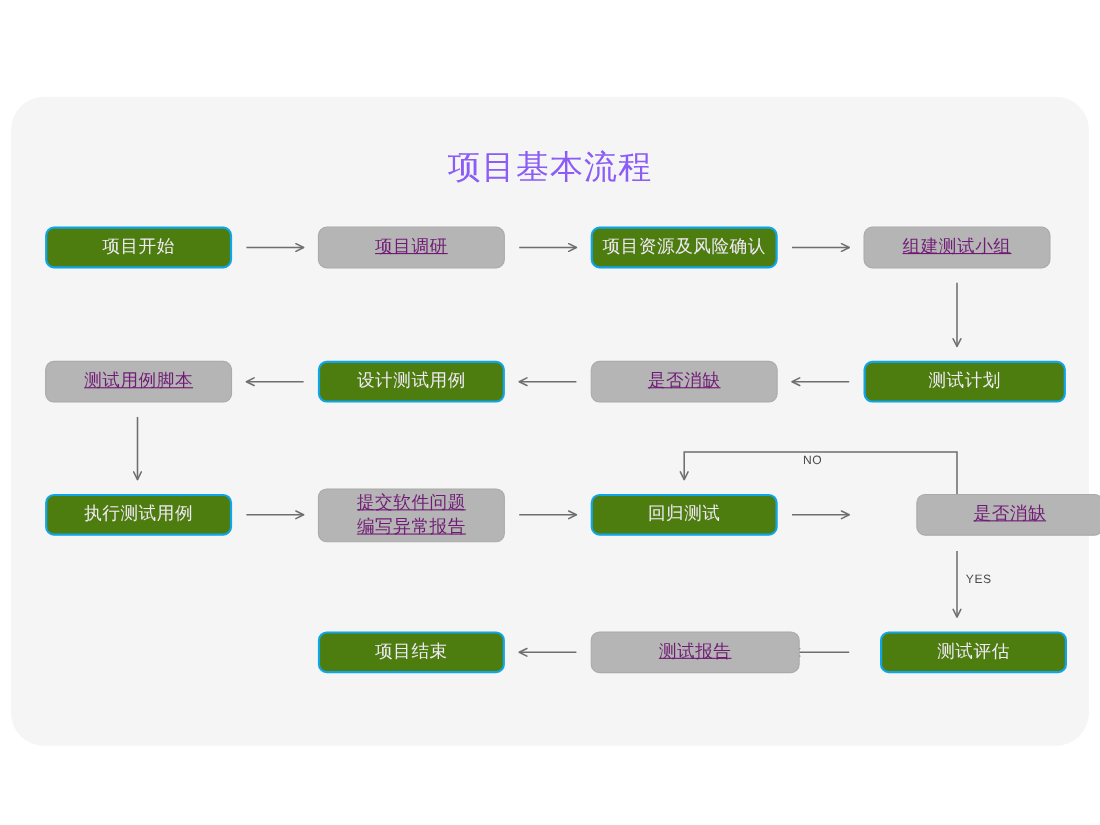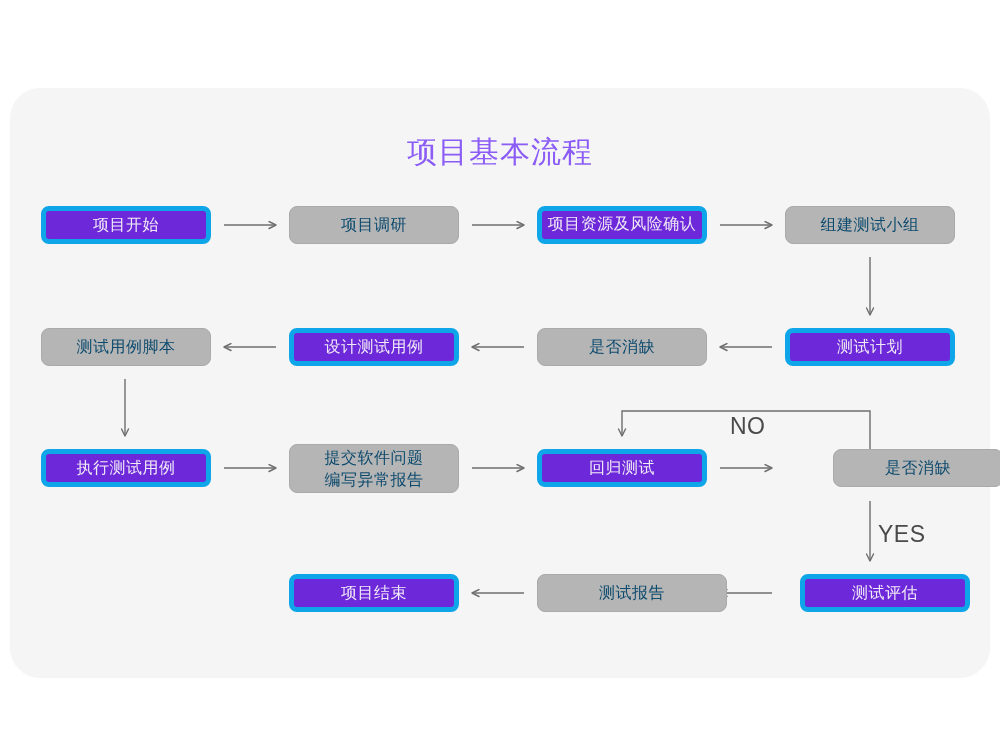--- a/index.html
+++ b/index.html
@@ -45,40 +45,41 @@
     display: flex;
     align-items: center;
     justify-content: center;
     text-align: center;
     font-size: 16px;
     line-height: 22px;
     letter-spacing: 0.5px;
     user-select: none;
   }
   .node.purple {
-    background: #6d28d9;
-    border: 5px solid #0ea5e9;
+    background: #4d7c0f;
+    border: 2px solid #0ea5e9;
     color: #f0e9f6;
   }
   .node.gray {
     background: #b5b5b5;
     border: 1px solid #aaaaaa;
-    color: #0c4a6e;
+    color: #701a75;
+    text-decoration: underline;
   }
   .svg-layer {
     position: absolute;
     left: 0;
     top: 0;
     width: 1000px;
     height: 750px;
     pointer-events: none;
   }
   .edge-label {
     position: absolute;
-    font-size: 23px;
+    font-size: 11px;
     color: #4a4a4a;
     letter-spacing: 0.5px;
   }
 </style>
 </head>
 <body>
 
 <div id="stage">
 
   <div class="card"></div>
@@ -119,21 +120,21 @@
   </svg>
 
   <div class="node purple" style="left:41px;  top:206px; width:170px; height:38px;">项目开始</div>
   <div class="node gray" style="left:289px; top:206px; width:170px; height:38px;">项目调研</div>
   <div class="node purple" style="left:537px; top:206px; width:170px; height:38px;font-family:Liberation Mono, monospace;">项目资源及风险确认</div>
   <div class="node gray" style="left:785px; top:206px; width:170px; height:38px;">组建测试小组</div>
 
   <div class="node gray" style="left:41px;  top:328px; width:170px; height:38px;">测试用例脚本</div>
   <div class="node purple" style="left:289px; top:328px; width:170px; height:38px;">设计测试用例</div>
   <div class="node gray" style="left:537px; top:328px; width:170px; height:38px;">是否消缺</div>
-  <div class="node purple" style="left:785px; top:328px; width:170px; height:38px;text-align:right;">测试计划</div>
+  <div class="node purple" style="left:785px; top:328px; width:184px; height:38px;text-align:right;">测试计划</div>
 
   <div class="node purple" style="left:41px;  top:449px; width:170px; height:38px;">执行测试用例</div>
   <div class="node gray" style="left:289px; top:444px; width:170px; height:49px; white-space:pre-line;">提交软件问题
 编写异常报告</div>
   <div class="node purple" style="left:537px; top:449px; width:170px; height:38px;">回归测试</div>
   <div class="node gray" style="left:785px; top:449px; width:170px; height:38px;margin-left:48px;">是否消缺</div>
 
   <div class="node purple" style="left:289px; top:574px; width:170px; height:38px;">项目结束</div>
   <div class="node gray" style="left:537px; top:574px; width:190px; height:38px;">测试报告</div>
   <div class="node purple" style="left:785px; top:574px; width:170px; height:38px;margin-left:15px;">测试评估</div>

